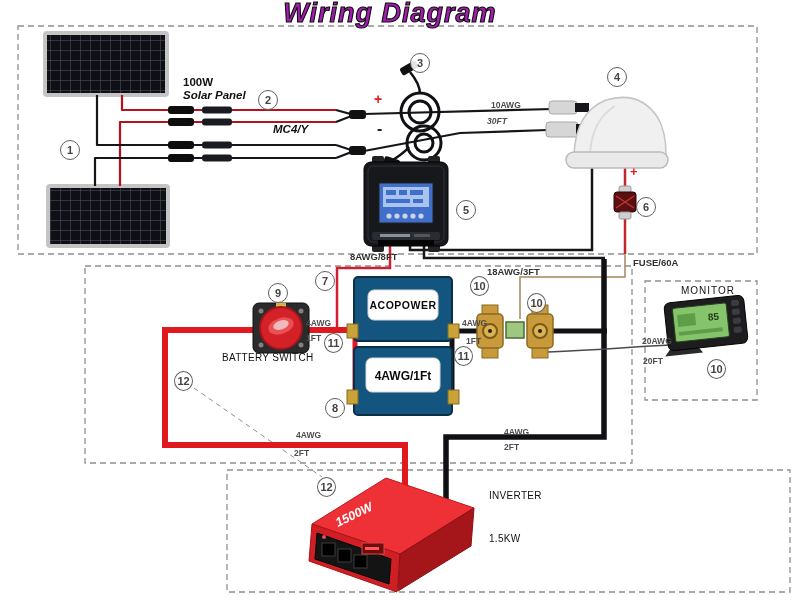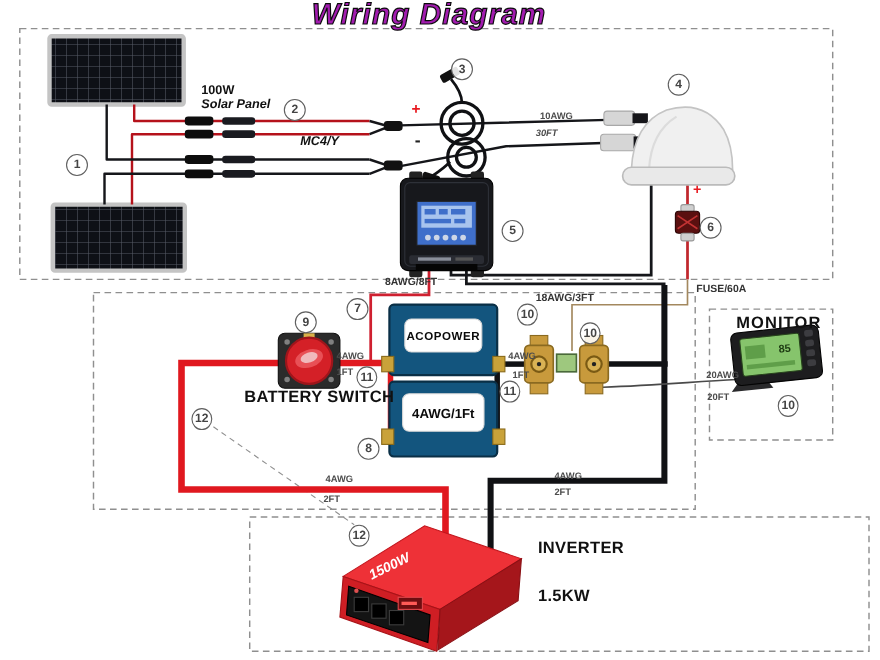--- a/index.html
+++ b/index.html
@@ -6,21 +6,21 @@
   .stage{position:relative;width:800px;height:600px;background:#fff;overflow:hidden;
          font-family:"Liberation Sans",sans-serif;}
   .stage svg{position:absolute;left:0;top:0;z-index:1;}
   .lbl{position:absolute;line-height:1;white-space:nowrap;z-index:4;color:#222;
        font-family:"Liberation Sans",sans-serif;}
   .title{font-size:27px;font-weight:900;font-style:italic;letter-spacing:1px;color:#a21caf;
          -webkit-text-stroke:1.1px #0a0a0a;text-align:center;}
   .kit{font-family:"Liberation Serif",serif;font-size:16.5px;font-weight:800;color:#e8191f;
        letter-spacing:.5px;text-align:center;}
   .b11{font-size:11.5px;font-weight:700;color:#111;margin-top:40px;}
-  .b12{font-size:15px;font-weight:700;color:#111;letter-spacing:.3px;}
+  .b12{font-size:10px;font-weight:400;color:#111;letter-spacing:.3px;}
   .g8{font-size:8.5px;font-weight:600;color:#4d4d4d;}
   .g9{font-size:9.5px;font-weight:700;color:#333;}
   .plus{font-size:14px;font-weight:800;color:#e8191f;}
   .minus{font-size:16px;font-weight:800;color:#222;}
   .mk{position:absolute;width:20px;height:20px;border:1.4px solid #5f5f5f;border-radius:50%;
       background:rgba(255,255,255,.88);z-index:5;display:flex;align-items:center;justify-content:center;
       font-size:11px;font-weight:600;color:#444;box-sizing:border-box;}
   .mk2{width:19px;border-radius:50%/ 50%;}
   .svgtext{font-family:"Liberation Sans",sans-serif;}
 </style>

